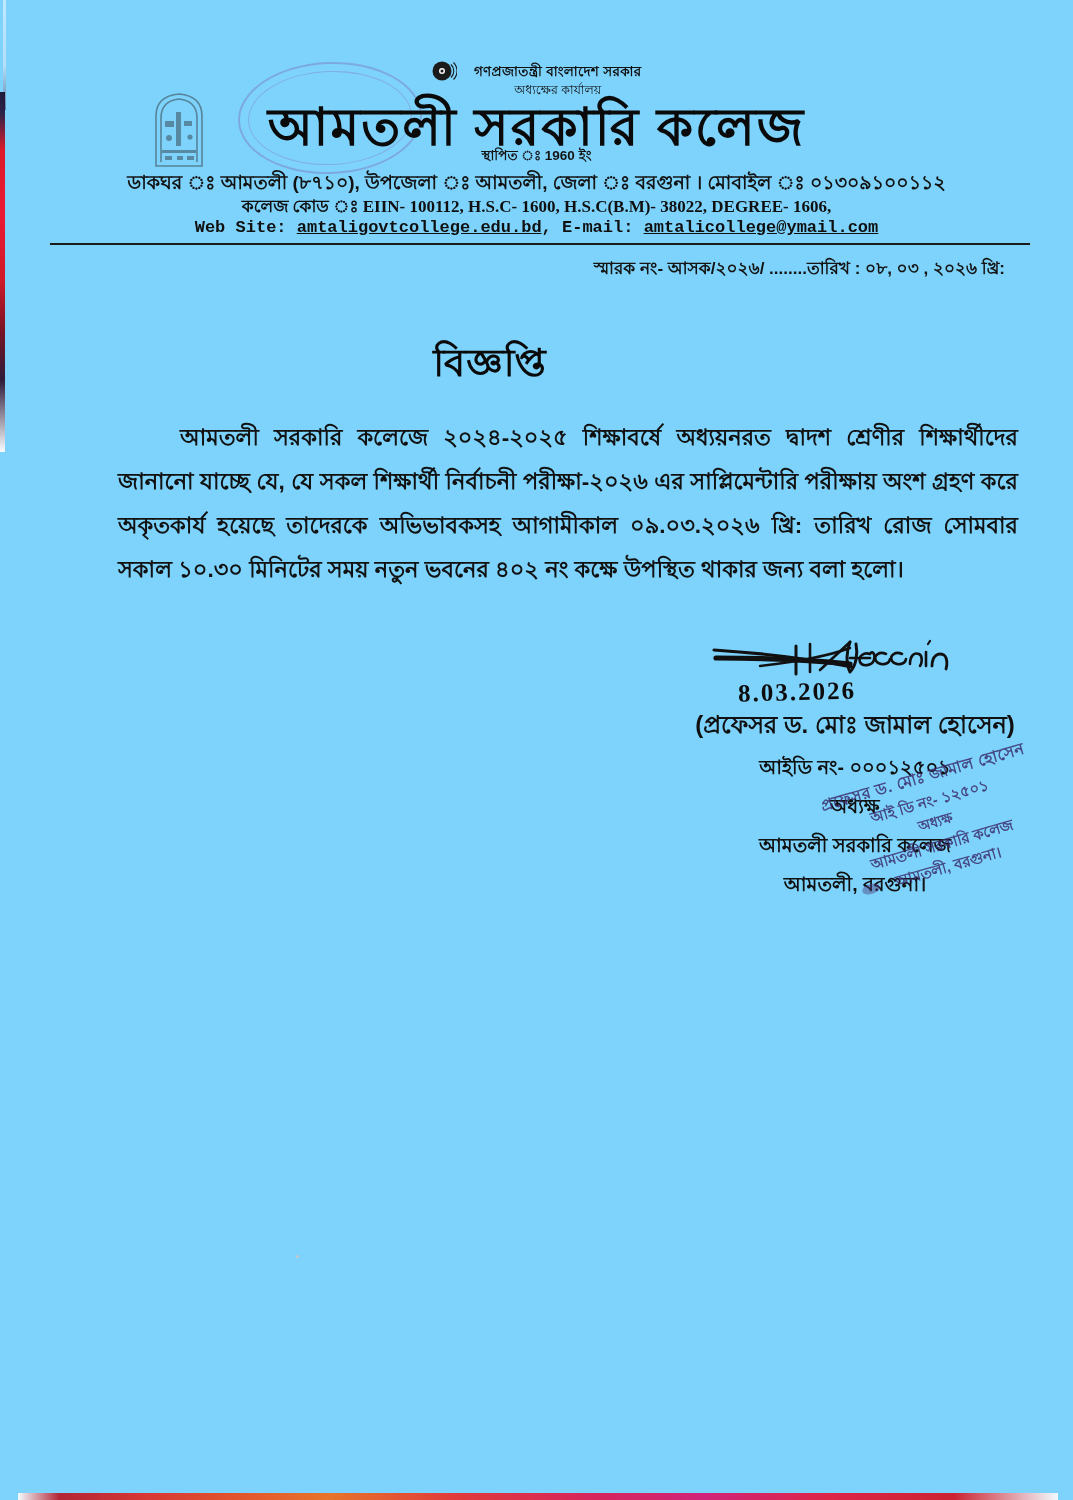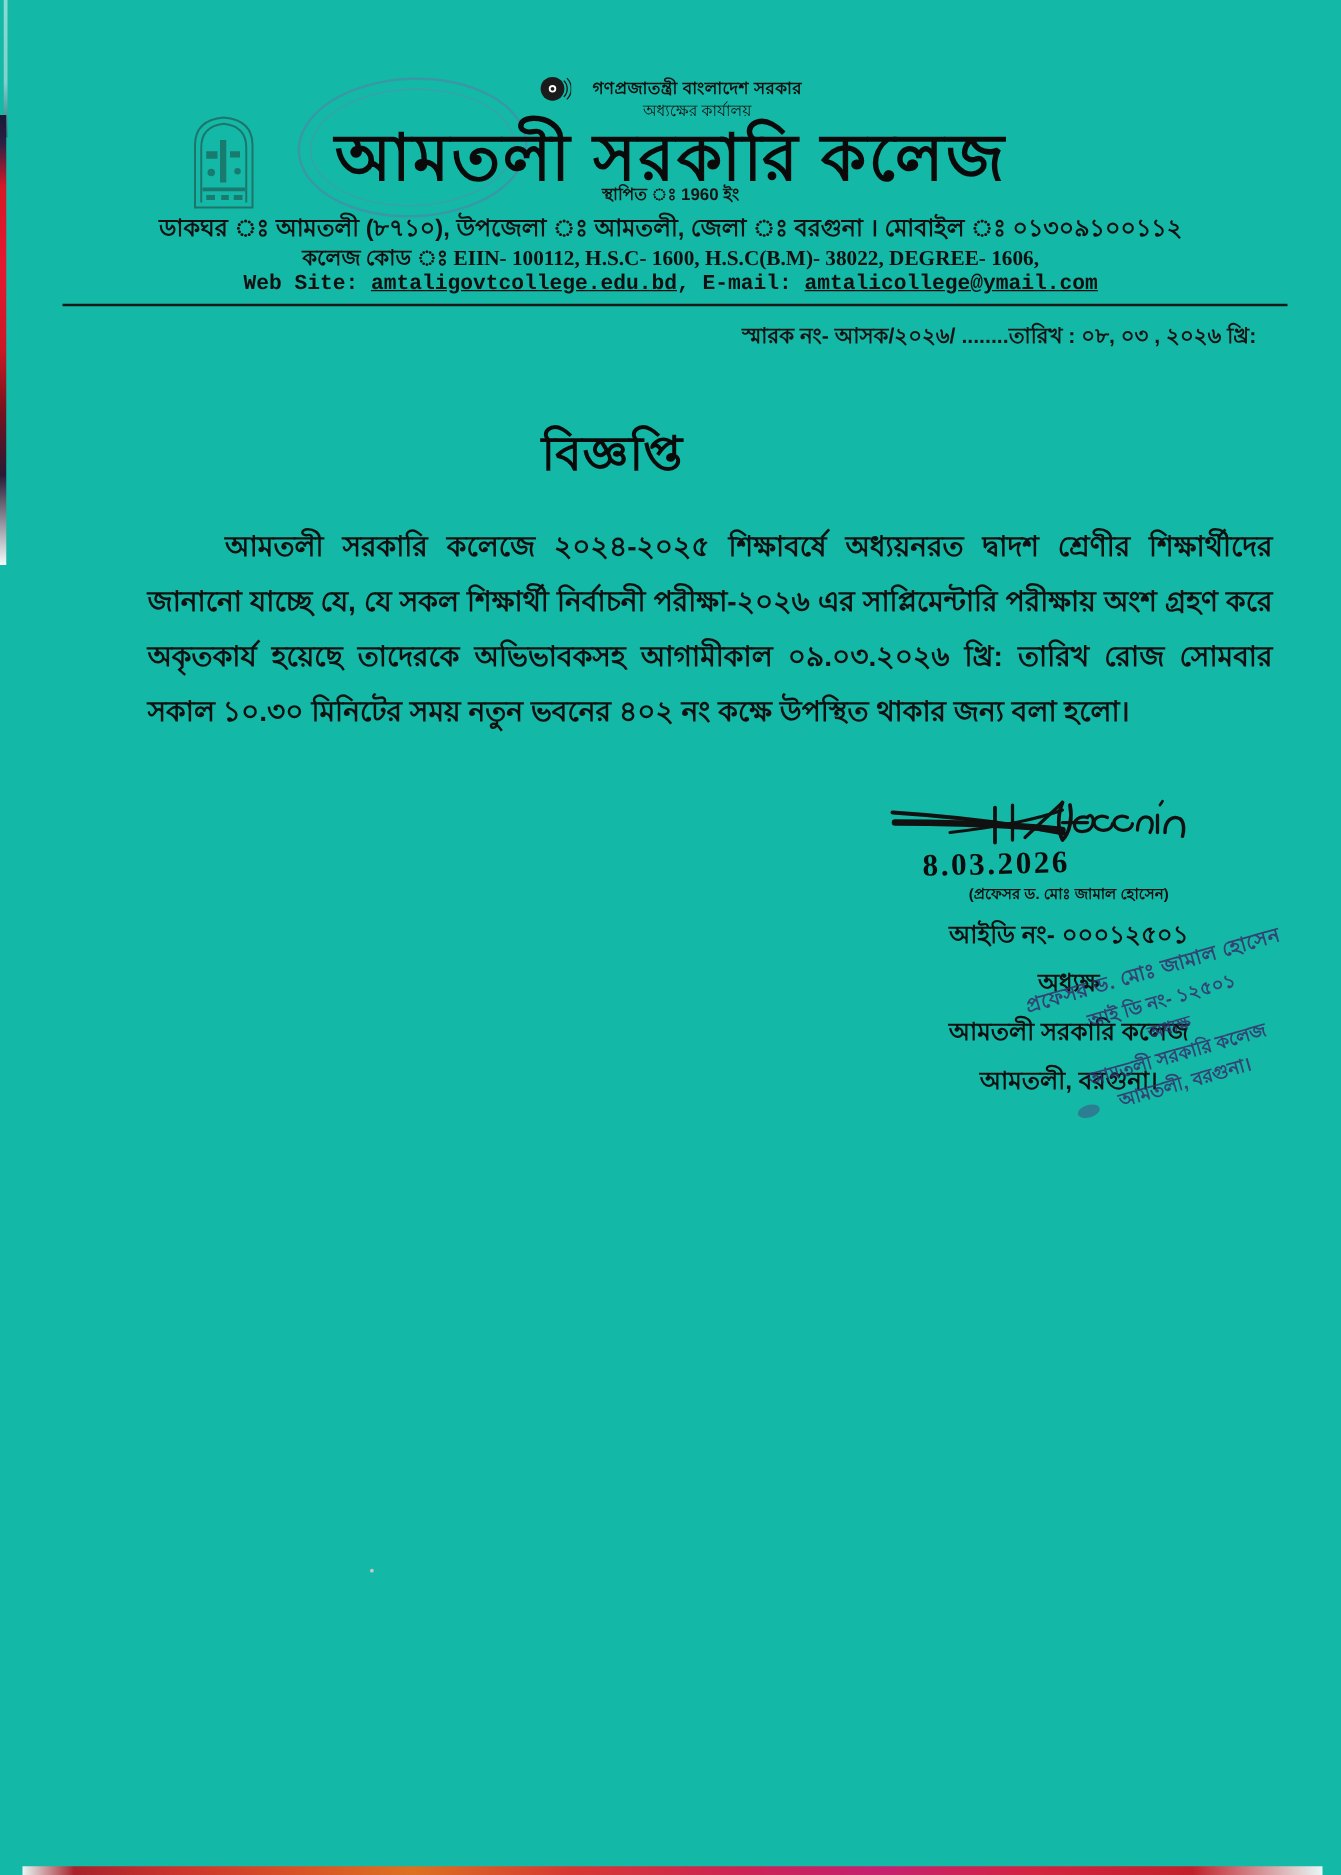--- a/index.html
+++ b/index.html
@@ -7,21 +7,21 @@
     padding: 0;
     background: #ffffff;
   }
   body {
     font-family: "Liberation Sans", "DejaVu Sans", sans-serif;
   }
   .page {
     position: relative;
     width: 1073px;
     height: 1500px;
-    background: #14b8a6;
+    background: #7dd3fc;
     overflow: hidden;
   }
   
   .edge-strip-left {
     position: absolute;
     left: 0px;
     top: 92px;
     width: 5px;
     height: 360px;
     background: linear-gradient(to bottom,
@@ -242,21 +242,21 @@
     font-size: 25px;
     font-weight: bold;
     color: #0d0d0d;
     font-family: "Liberation Serif", "DejaVu Serif", serif;
     letter-spacing: 2px;
     margin: -6px 0 0 48px;
     text-align: left;
     transform: rotate(-1.5deg);
   }
   .sig-name {
-    font-size: 12px;
+    font-size: 24px;
     font-weight: bold;
     color: #101010;
     margin-top: 2px;
     white-space: nowrap;
   }
   .sig-id, .sig-desig, .sig-college, .sig-place {
     font-size: 19.5px;
     font-weight: bold;
     color: #101010;
     margin-top: 7px;

